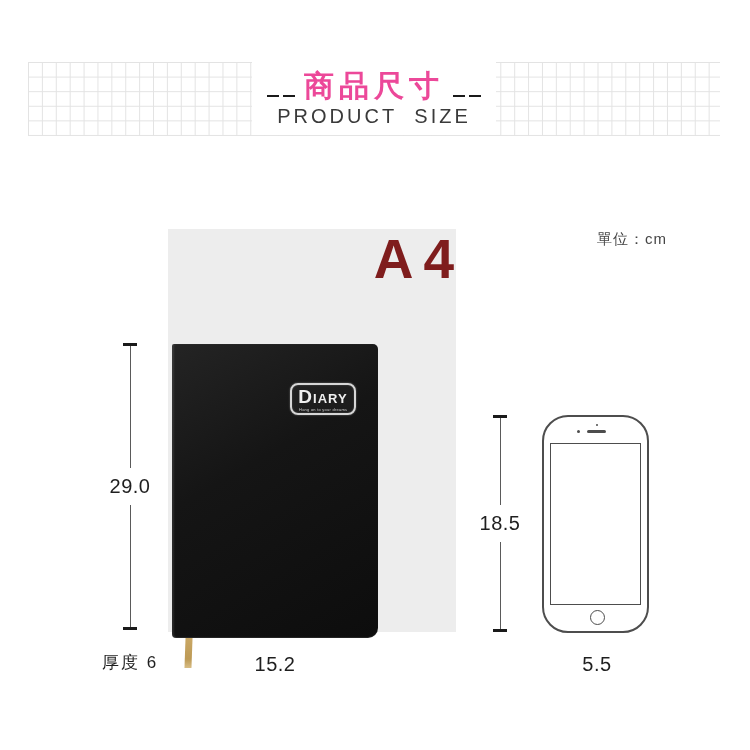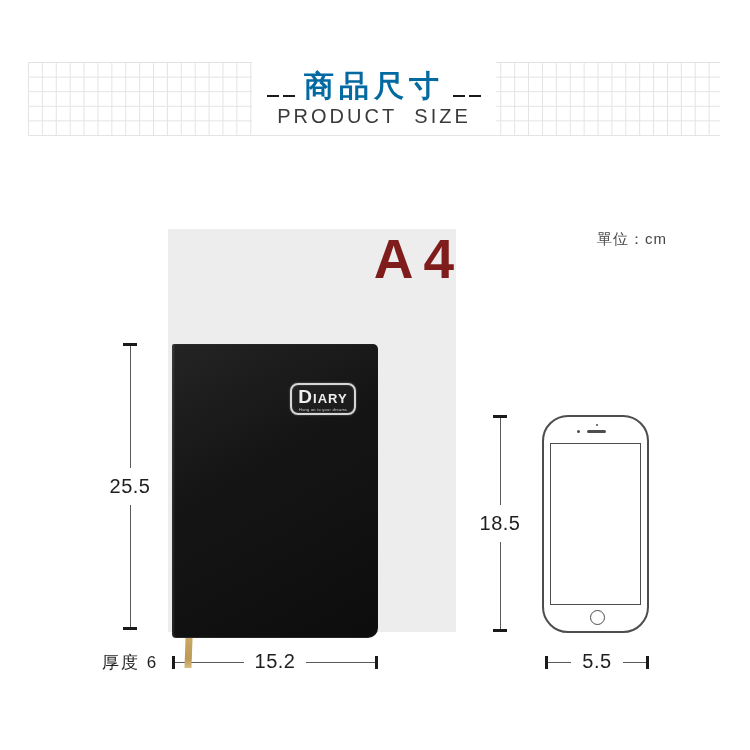--- a/index.html
+++ b/index.html
@@ -21,21 +21,21 @@
   .title-box {
     position:absolute; left:50%; transform:translateX(-50%);
     top:0px; width:244px; height:73px; background:#ffffff;
     display:flex; flex-direction:column; align-items:center; justify-content:flex-start;
     padding-top:7px;
   }
   .title-row { display:flex; align-items:flex-end; gap:9px; }
   .dash-group { display:flex; gap:4px; margin-bottom:5px; }
   .dash { width:12px; height:2px; background:#1a1a1a; }
   .main-title {
-    font-size:30px; font-weight:700; color:#0369a1; letter-spacing:5px;
+    font-size:30px; font-weight:700; color:#ec4899; letter-spacing:5px;
     line-height:1.1; white-space:nowrap;
   }
   .subtitle {
     margin-top:3px; font-size:20px; font-weight:400; color:#3a3a3a;
     letter-spacing:3px; word-spacing:9px; white-space:nowrap;
     transform:scaleY(1.02);
   }
 
   
   .a4-paper {
@@ -78,21 +78,21 @@
     background:linear-gradient(180deg,#c9a765 0%,#bd9a55 70%,#d8bd85 100%);
     transform:skewX(-2deg); z-index:4;
   }
 
   
   .dim-v {
     position:absolute; display:flex; flex-direction:column; align-items:center;
     z-index:2;
   }
   .dim-h {
-    position:absolute; display:flex; flex-direction:row; align-items:center;
+    position:absolute; display:flex; flex-direction:column; align-items:center;
     z-index:2;
   }
   .cap-h { width:14px; height:3px; background:#1a1a1a; }
   .cap-v { width:3px; height:13px; background:#1a1a1a; }
   .seg-v { width:1px; flex:1; background:#5a5a5a; }
   .seg-h { height:1px; flex:1; background:#5a5a5a; }
   .dim-text {
     font-size:20px; color:#1f1f1f; letter-spacing:0.5px; white-space:nowrap;
   }
   .dim-v .dim-text { margin:7px 0; }
@@ -164,21 +164,21 @@
         <span class="logo-d">D</span>
           <span class="logo-rest">IARY</span>
       </div>
       <div class="logo-tagline">Hang on to your dreams</div>
     </div>
   </div>
 
   <div class="dim-v" style="left:110px; top:343px; width:40px; height:287px;">
     <span class="cap-h"></span>
     <span class="seg-v"></span>
-    <span class="dim-text">25.5</span>
+    <span class="dim-text">29.0</span>
     <span class="seg-v"></span>
     <span class="cap-h"></span>
   </div>
 
   <div class="thickness-label">厚度 6</div>
 
   <div class="dim-h" style="left:172px; top:654px; width:206px; height:16px;">
     <span class="cap-v"></span>
     <span class="seg-h"></span>
     <span class="dim-text">15.2</span>

